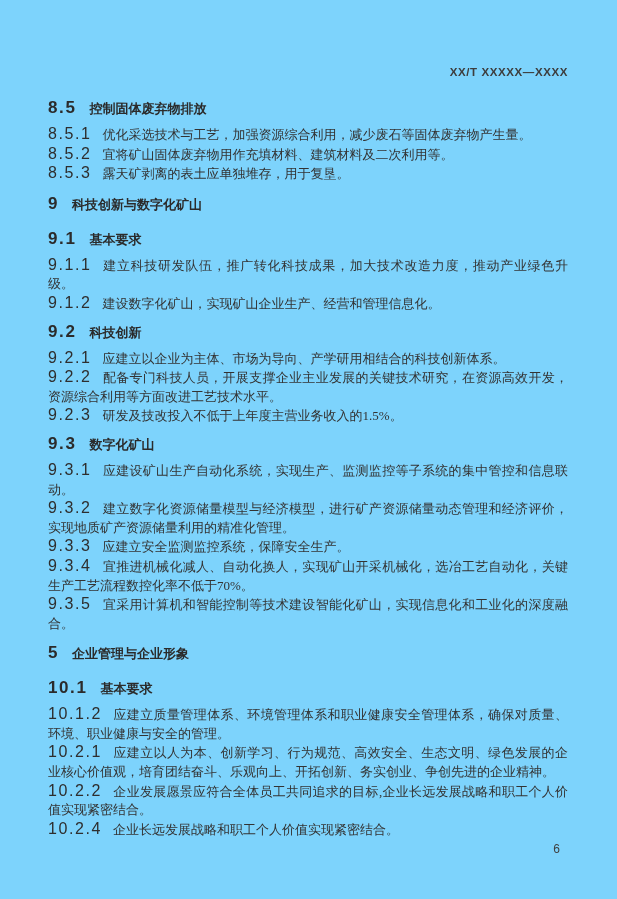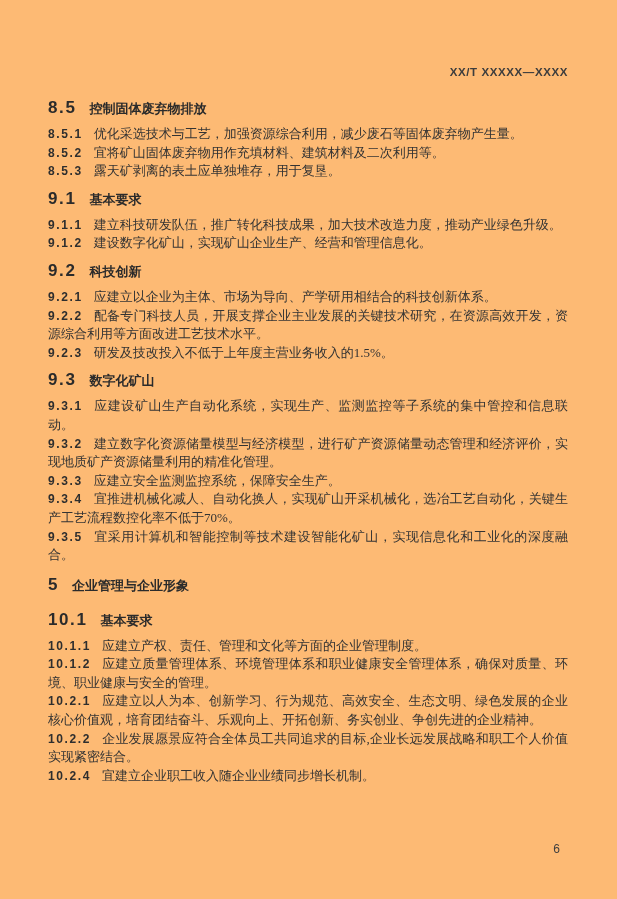--- a/index.html
+++ b/index.html
@@ -1,20 +1,20 @@
 <!DOCTYPE html>
 <html><head>
 <meta charset="utf-8">
 <style>
   html,body{margin:0;padding:0;background:#ffffff;}
   .page{
     position:relative;
     width:617px;
     height:899px;
-    background:#fdba74;
+    background:#7dd3fc;
     overflow:hidden;
     color:#333333;
     font-family:"Liberation Serif","DejaVu Serif",serif;
   }
   .doc-header{
     position:absolute;
     top:62px;
     left:48px;
     right:49px;
     text-align:right;
@@ -34,26 +34,25 @@
   }
   .doc-content p{margin:0;}
   .clause{
     font-size:13px;
     line-height:18.6px;
     text-align:justify;
     color:#333333;
   }
   .clause .num{
     font-family:"Liberation Sans","DejaVu Sans",sans-serif;
-    font-size:12px;
+    font-size:16px;
     letter-spacing:1.6px;
     margin-right:11px;
     color:#2e2e2e;
     white-space:nowrap;
-    font-weight:bold;
   }
   .heading{
     font-weight:bold;
     color:#2b2b2b;
     font-size:13px;
     line-height:19px;
     font-family:"Liberation Sans","DejaVu Sans",sans-serif;
   }
   .heading.h2{margin:8px 0 7px;}
   .heading.h1{margin:10px 0 15px;}
@@ -81,37 +80,37 @@
 
 <div class="page">
   <div class="doc-header">
     <span class="doc-code">XX/T XXXXX—XXXX</span>
   </div>
   <div class="doc-content" id="doc-content">
       <p class="heading h2"><span class="num">8.5</span><span class="txt">控制固体废弃物排放</span></p>
       <p class="clause"><span class="num">8.5.1</span><span class="txt">优化采选技术与工艺，加强资源综合利用，减少废石等固体废弃物产生量。</span></p>
       <p class="clause"><span class="num">8.5.2</span><span class="txt">宜将矿山固体废弃物用作充填材料、建筑材料及二次利用等。</span></p>
       <p class="clause"><span class="num">8.5.3</span><span class="txt">露天矿剥离的表土应单独堆存，用于复垦。</span></p>
+      <p class="heading h1"><span class="num">9</span><span class="txt">科技创新与数字化矿山</span></p>
       <p class="heading h2"><span class="num">9.1</span><span class="txt">基本要求</span></p>
       <p class="clause"><span class="num">9.1.1</span><span class="txt">建立科技研发队伍，推广转化科技成果，加大技术改造力度，推动产业绿色升级。</span></p>
       <p class="clause"><span class="num">9.1.2</span><span class="txt">建设数字化矿山，实现矿山企业生产、经营和管理信息化。</span></p>
       <p class="heading h2"><span class="num">9.2</span><span class="txt">科技创新</span></p>
       <p class="clause"><span class="num">9.2.1</span><span class="txt">应建立以企业为主体、市场为导向、产学研用相结合的科技创新体系。</span></p>
       <p class="clause"><span class="num">9.2.2</span><span class="txt">配备专门科技人员，开展支撑企业主业发展的关键技术研究，在资源高效开发，资源综合利用等方面改进工艺技术水平。</span></p>
       <p class="clause"><span class="num">9.2.3</span><span class="txt">研发及技改投入不低于上年度主营业务收入的1.5%。</span></p>
       <p class="heading h2"><span class="num">9.3</span><span class="txt">数字化矿山</span></p>
       <p class="clause"><span class="num">9.3.1</span><span class="txt">应建设矿山生产自动化系统，实现生产、监测监控等子系统的集中管控和信息联动。</span></p>
       <p class="clause"><span class="num">9.3.2</span><span class="txt">建立数字化资源储量模型与经济模型，进行矿产资源储量动态管理和经济评价，实现地质矿产资源储量利用的精准化管理。</span></p>
       <p class="clause"><span class="num">9.3.3</span><span class="txt">应建立安全监测监控系统，保障安全生产。</span></p>
       <p class="clause"><span class="num">9.3.4</span><span class="txt">宜推进机械化减人、自动化换人，实现矿山开采机械化，选冶工艺自动化，关键生产工艺流程数控化率不低于70%。</span></p>
       <p class="clause"><span class="num">9.3.5</span><span class="txt">宜采用计算机和智能控制等技术建设智能化矿山，实现信息化和工业化的深度融合。</span></p>
       <p class="heading h1"><span class="num">5</span><span class="txt">企业管理与企业形象</span></p>
       <p class="heading h2"><span class="num">10.1</span><span class="txt">基本要求</span></p>
-      <p class="clause"><span class="num">10.1.1</span><span class="txt">应建立产权、责任、管理和文化等方面的企业管理制度。</span></p>
       <p class="clause"><span class="num">10.1.2</span><span class="txt">应建立质量管理体系、环境管理体系和职业健康安全管理体系，确保对质量、环境、职业健康与安全的管理。</span></p>
       <p class="clause"><span class="num">10.2.1</span><span class="txt">应建立以人为本、创新学习、行为规范、高效安全、生态文明、绿色发展的企业核心价值观，培育团结奋斗、乐观向上、开拓创新、务实创业、争创先进的企业精神。</span></p>
       <p class="clause"><span class="num">10.2.2</span><span class="txt">企业发展愿景应符合全体员工共同追求的目标,企业长远发展战略和职工个人价值实现紧密结合。</span></p>
-      <p class="clause"><span class="num">10.2.4</span><span class="txt">宜建立企业职工收入随企业业绩同步增长机制。</span></p>
+      <p class="clause"><span class="num">10.2.4</span><span class="txt">企业长远发展战略和职工个人价值实现紧密结合。</span></p>
     </div>
   <div class="doc-footer">
     <span class="page-number">6</span>
   </div>
 </div>
 
 </body></html>

